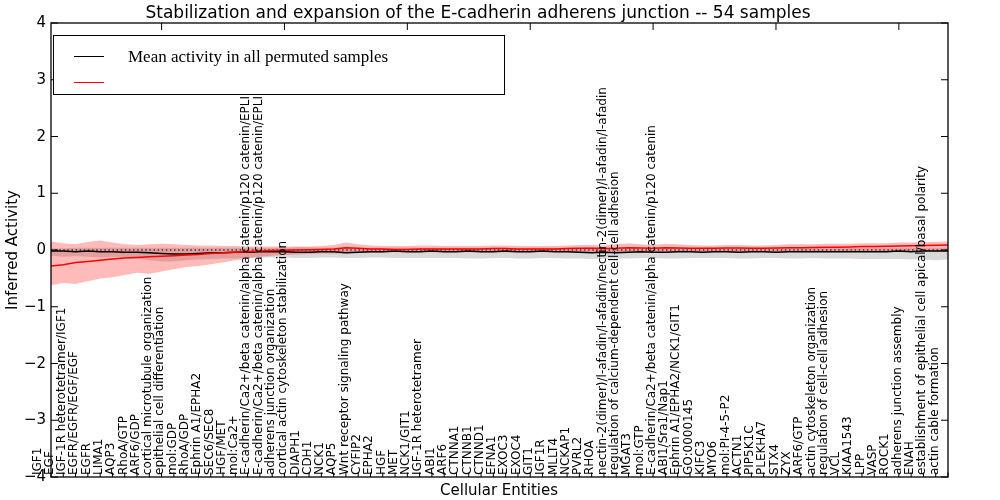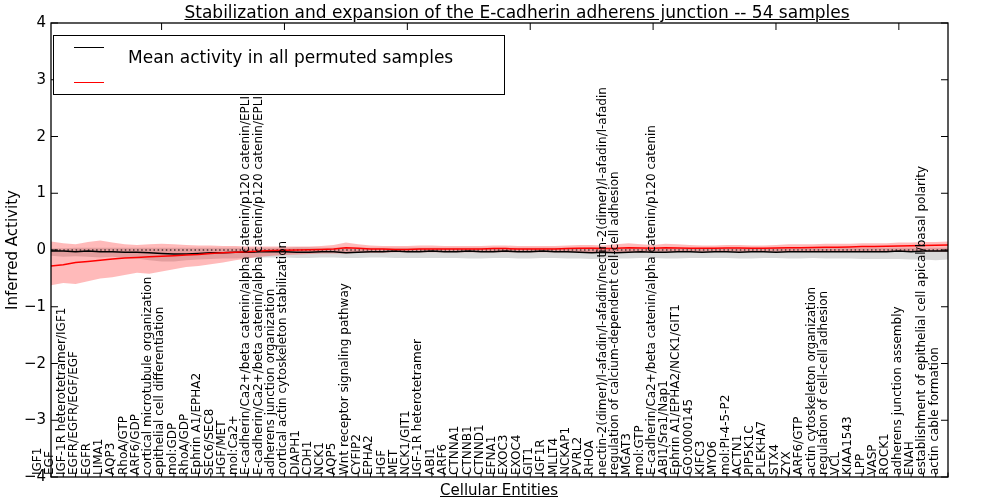--- a/index.html
+++ b/index.html
@@ -1,34 +1,34 @@
 <!DOCTYPE html>
 <html><head>
 <meta charset="utf-8">
 <style>
   html,body{margin:0;padding:0;background:#fff;}
   #fig{position:relative;width:1000px;height:500px;background:#fff;
        font-family:"DejaVu Sans","Liberation Sans",sans-serif;overflow:hidden;}
   #plot-svg{position:absolute;left:0;top:0;}
-  .title{position:absolute;left:517px;top:2px;transform:translateX(-50%);
-         font-size:17px;color:#000;white-space:nowrap;z-index:6;text-decoration:underline;}
+  .title{position:absolute;left:478px;top:2px;transform:translateX(-50%);
+         font-size:17px;color:#000;white-space:nowrap;z-index:6;}
   .xlabel{position:absolute;left:499px;top:481px;transform:translateX(-50%);
-          font-size:15px;color:#000;white-space:nowrap;z-index:6;text-decoration:underline;}
+          font-size:15px;color:#000;white-space:nowrap;z-index:6;}
   .ylabel{position:absolute;left:12px;top:250px;
           transform:translate(-50%,-50%) rotate(-90deg);
           font-size:15px;color:#000;white-space:nowrap;z-index:6;}
   .ytick{position:absolute;width:32px;text-align:right;font-size:15px;color:#000;
          transform:translateY(-54%);z-index:4;}
   .xcat{position:absolute;font-size:12px;line-height:13px;color:#000;white-space:nowrap;
         transform:rotate(-90deg);transform-origin:0 100%;z-index:3;}
   .legend{position:absolute;left:53px;top:35px;width:452px;height:60px;
           background:#fff;border:1.4px solid #000;z-index:8;
           display:flex;flex-direction:column;justify-content:space-around;
           padding:3px 0 3px 20px;box-sizing:border-box;}
-  .legend-row{display:flex;align-items:flex-start;}
+  .legend-row{display:flex;align-items:center;font-family:Liberation Serif, serif;}
   .legend-swatch{width:30px;height:0;border-top-width:1.8px;border-top-style:solid;
                  margin-right:24px;}
   .legend-label{font-size:17px;color:#000;white-space:nowrap;}
 </style>
 </head>
 <body>
 
 <div id="fig">
   <svg id="plot-svg" width="1000" height="500">
       <path d="M51.0,248.3 L63.3,248.3 L75.6,247.7 L87.9,247.7 L100.2,247.7 L112.4,247.7 L124.7,247.7 L137.0,247.7 L149.3,247.7 L161.6,247.7 L173.9,247.7 L186.2,247.7 L198.5,247.7 L210.7,247.7 L223.0,247.7 L235.3,247.7 L247.6,247.7 L259.9,247.7 L272.2,247.7 L284.5,247.7 L296.8,247.2 L309.0,247.2 L321.3,247.7 L333.6,247.7 L345.9,247.7 L358.2,247.7 L370.5,247.7 L382.8,247.7 L395.1,247.7 L407.3,247.7 L419.6,247.7 L431.9,247.7 L444.2,247.7 L456.5,247.7 L468.8,247.7 L481.1,247.7 L493.4,247.7 L505.6,247.7 L517.9,247.7 L530.2,247.7 L542.5,247.7 L554.8,247.7 L567.1,247.7 L579.4,247.7 L591.7,247.2 L603.9,247.2 L616.2,247.7 L628.5,247.7 L640.8,247.7 L653.1,247.7 L665.4,247.7 L677.7,247.7 L690.0,247.7 L702.2,247.7 L714.5,247.7 L726.8,247.7 L739.1,247.7 L751.4,247.7 L763.7,247.7 L776.0,247.7 L788.3,247.7 L800.5,247.7 L812.8,247.7 L825.1,247.7 L837.4,247.7 L849.7,247.7 L862.0,247.7 L874.3,247.7 L886.6,247.7 L898.8,247.7 L911.1,247.7 L923.4,247.7 L935.7,247.7 L948.0,247.7 L948.0,259.6 L935.7,260.2 L923.4,259.6 L911.1,259.6 L898.8,259.1 L886.6,259.1 L874.3,259.1 L862.0,259.1 L849.7,258.5 L837.4,258.5 L825.1,258.5 L812.8,257.9 L800.5,258.5 L788.3,258.5 L776.0,257.9 L763.7,257.9 L751.4,258.5 L739.1,258.5 L726.8,257.9 L714.5,257.9 L702.2,257.9 L690.0,257.9 L677.7,258.5 L665.4,258.5 L653.1,257.9 L640.8,257.9 L628.5,258.5 L616.2,258.5 L603.9,258.5 L591.7,259.1 L579.4,258.5 L567.1,258.5 L554.8,257.9 L542.5,257.9 L530.2,258.5 L517.9,258.5 L505.6,257.9 L493.4,257.9 L481.1,258.5 L468.8,258.5 L456.5,257.9 L444.2,257.9 L431.9,257.9 L419.6,257.9 L407.3,257.9 L395.1,257.9 L382.8,257.4 L370.5,257.4 L358.2,257.9 L345.9,257.9 L333.6,257.4 L321.3,257.4 L309.0,257.9 L296.8,257.9 L284.5,257.4 L272.2,257.4 L259.9,257.4 L247.6,257.9 L235.3,258.5 L223.0,258.5 L210.7,259.1 L198.5,259.6 L186.2,260.2 L173.9,261.4 L161.6,261.4 L149.3,260.2 L137.0,258.5 L124.7,257.9 L112.4,256.8 L100.2,257.4 L87.9,256.8 L75.6,256.2 L63.3,256.8 L51.0,255.7 Z" fill="rgba(0,0,0,0.15)" stroke="none"></path>

